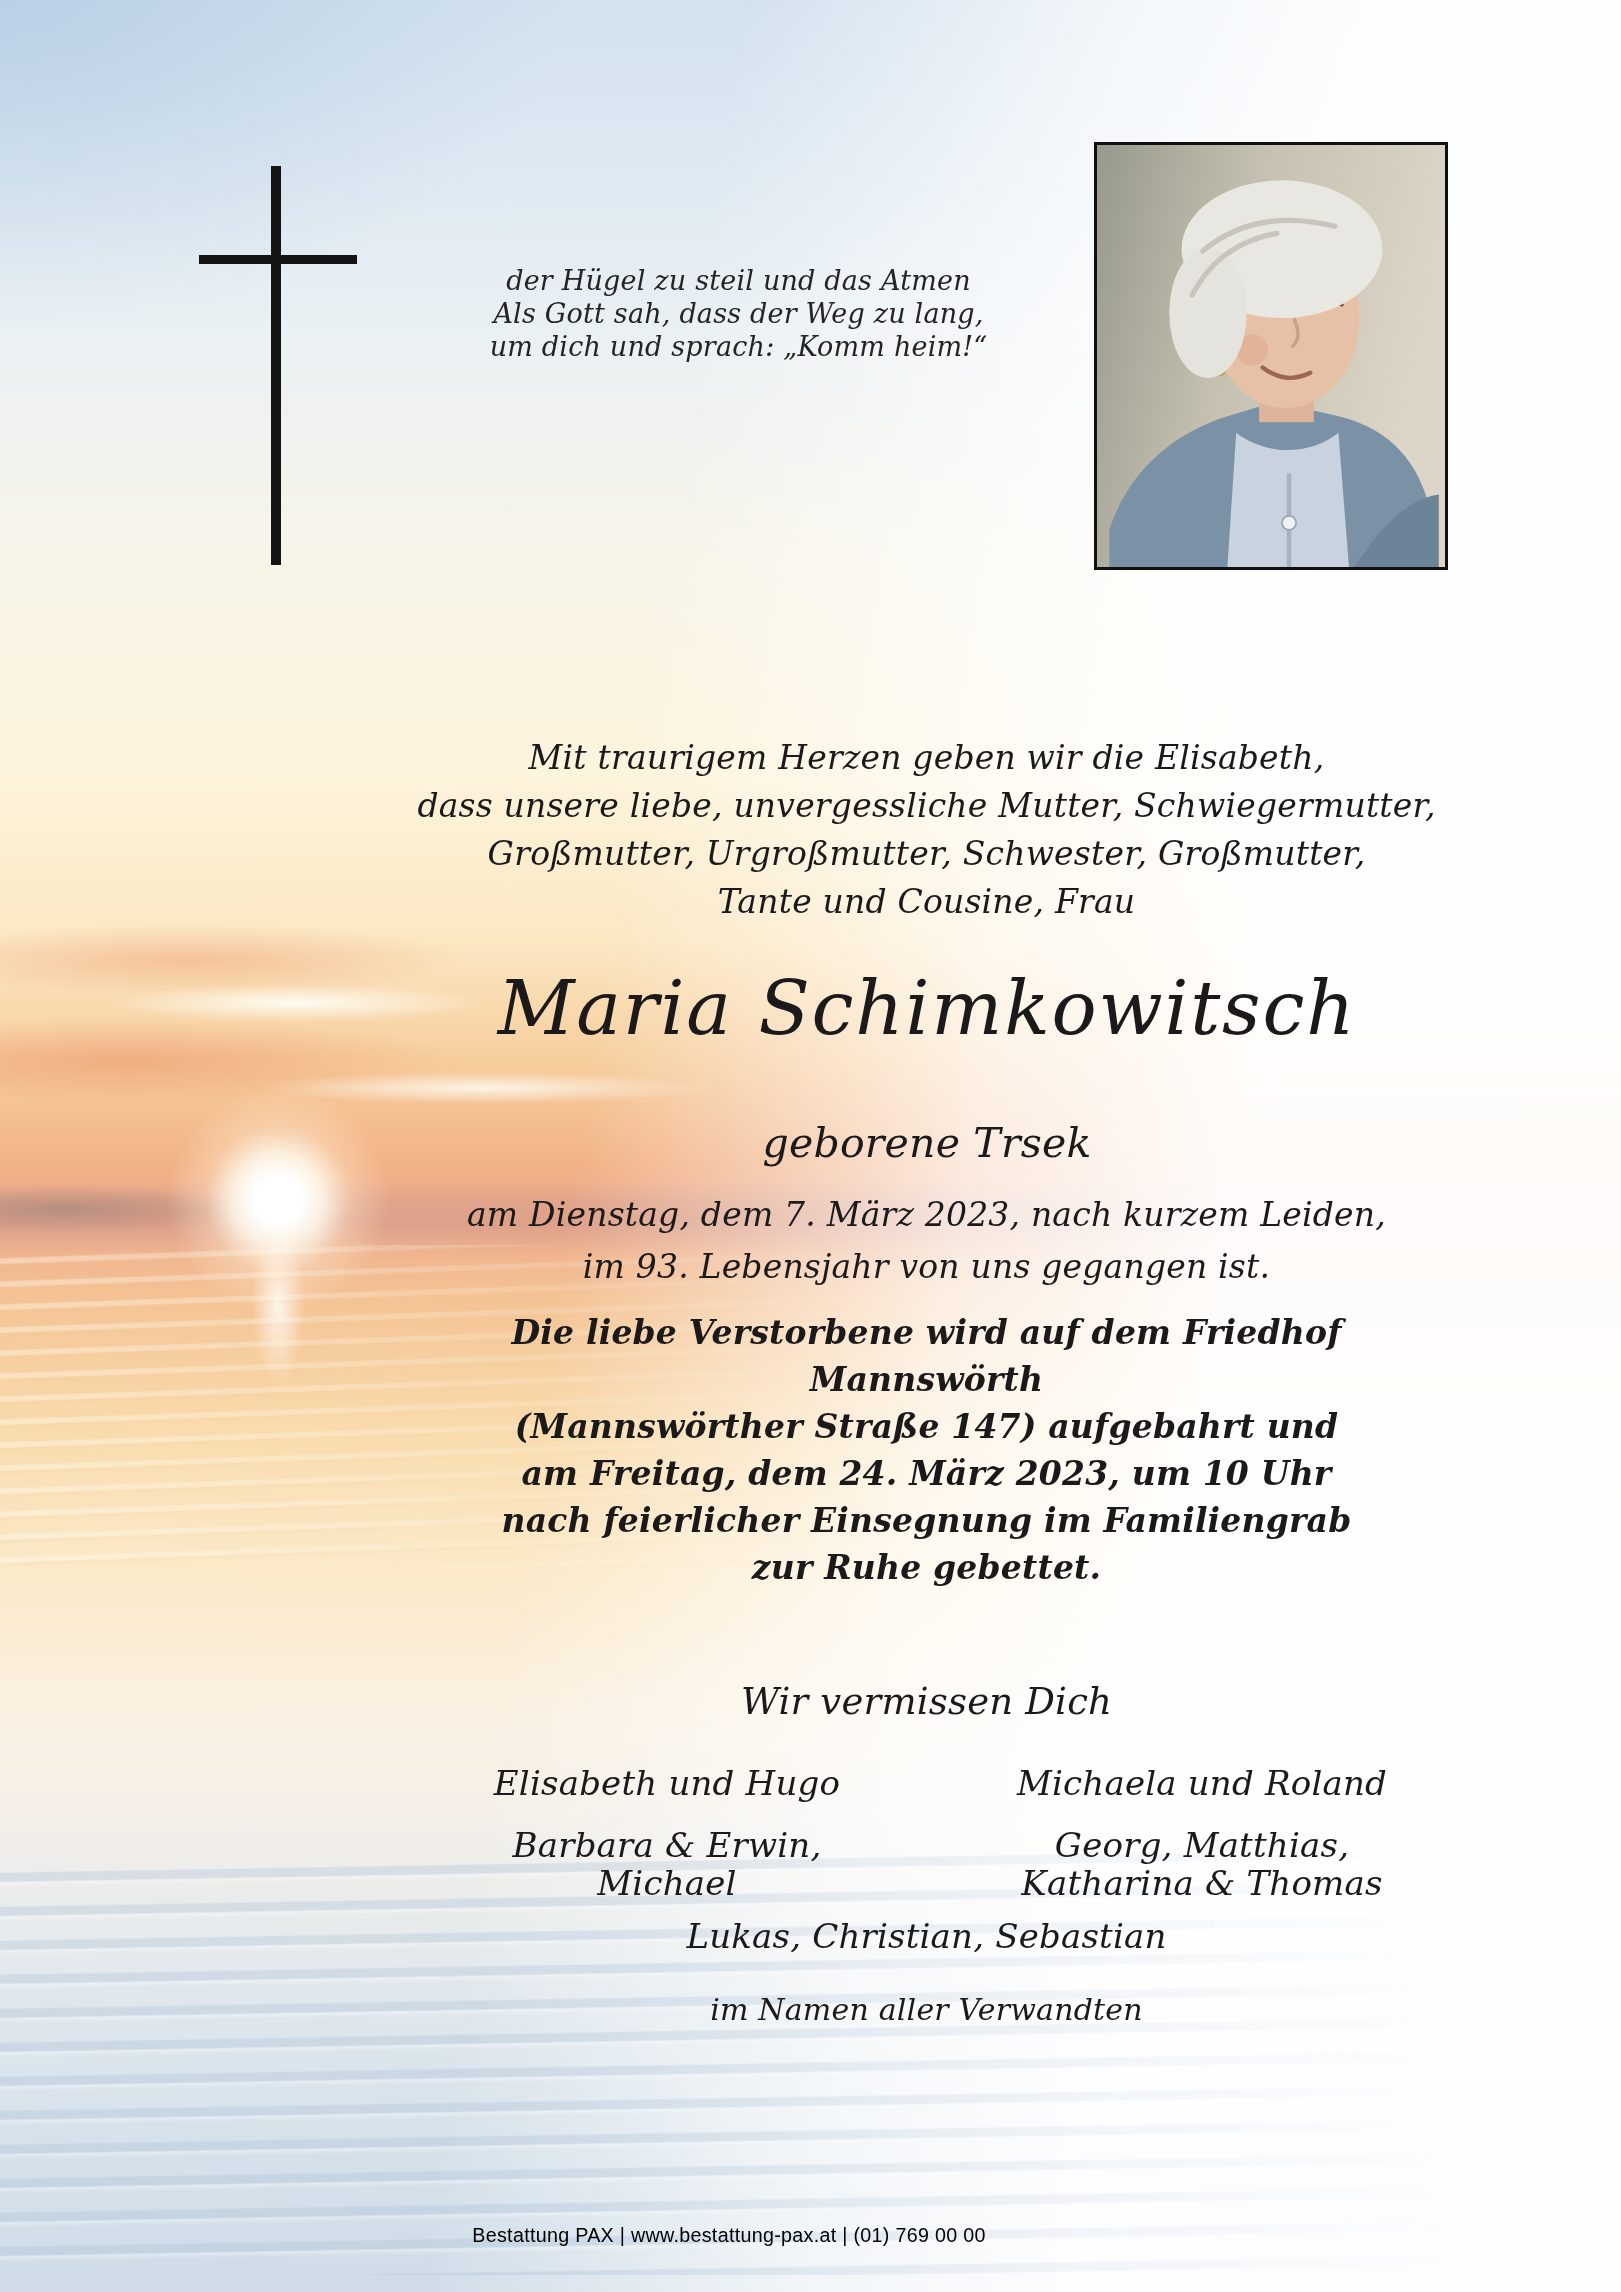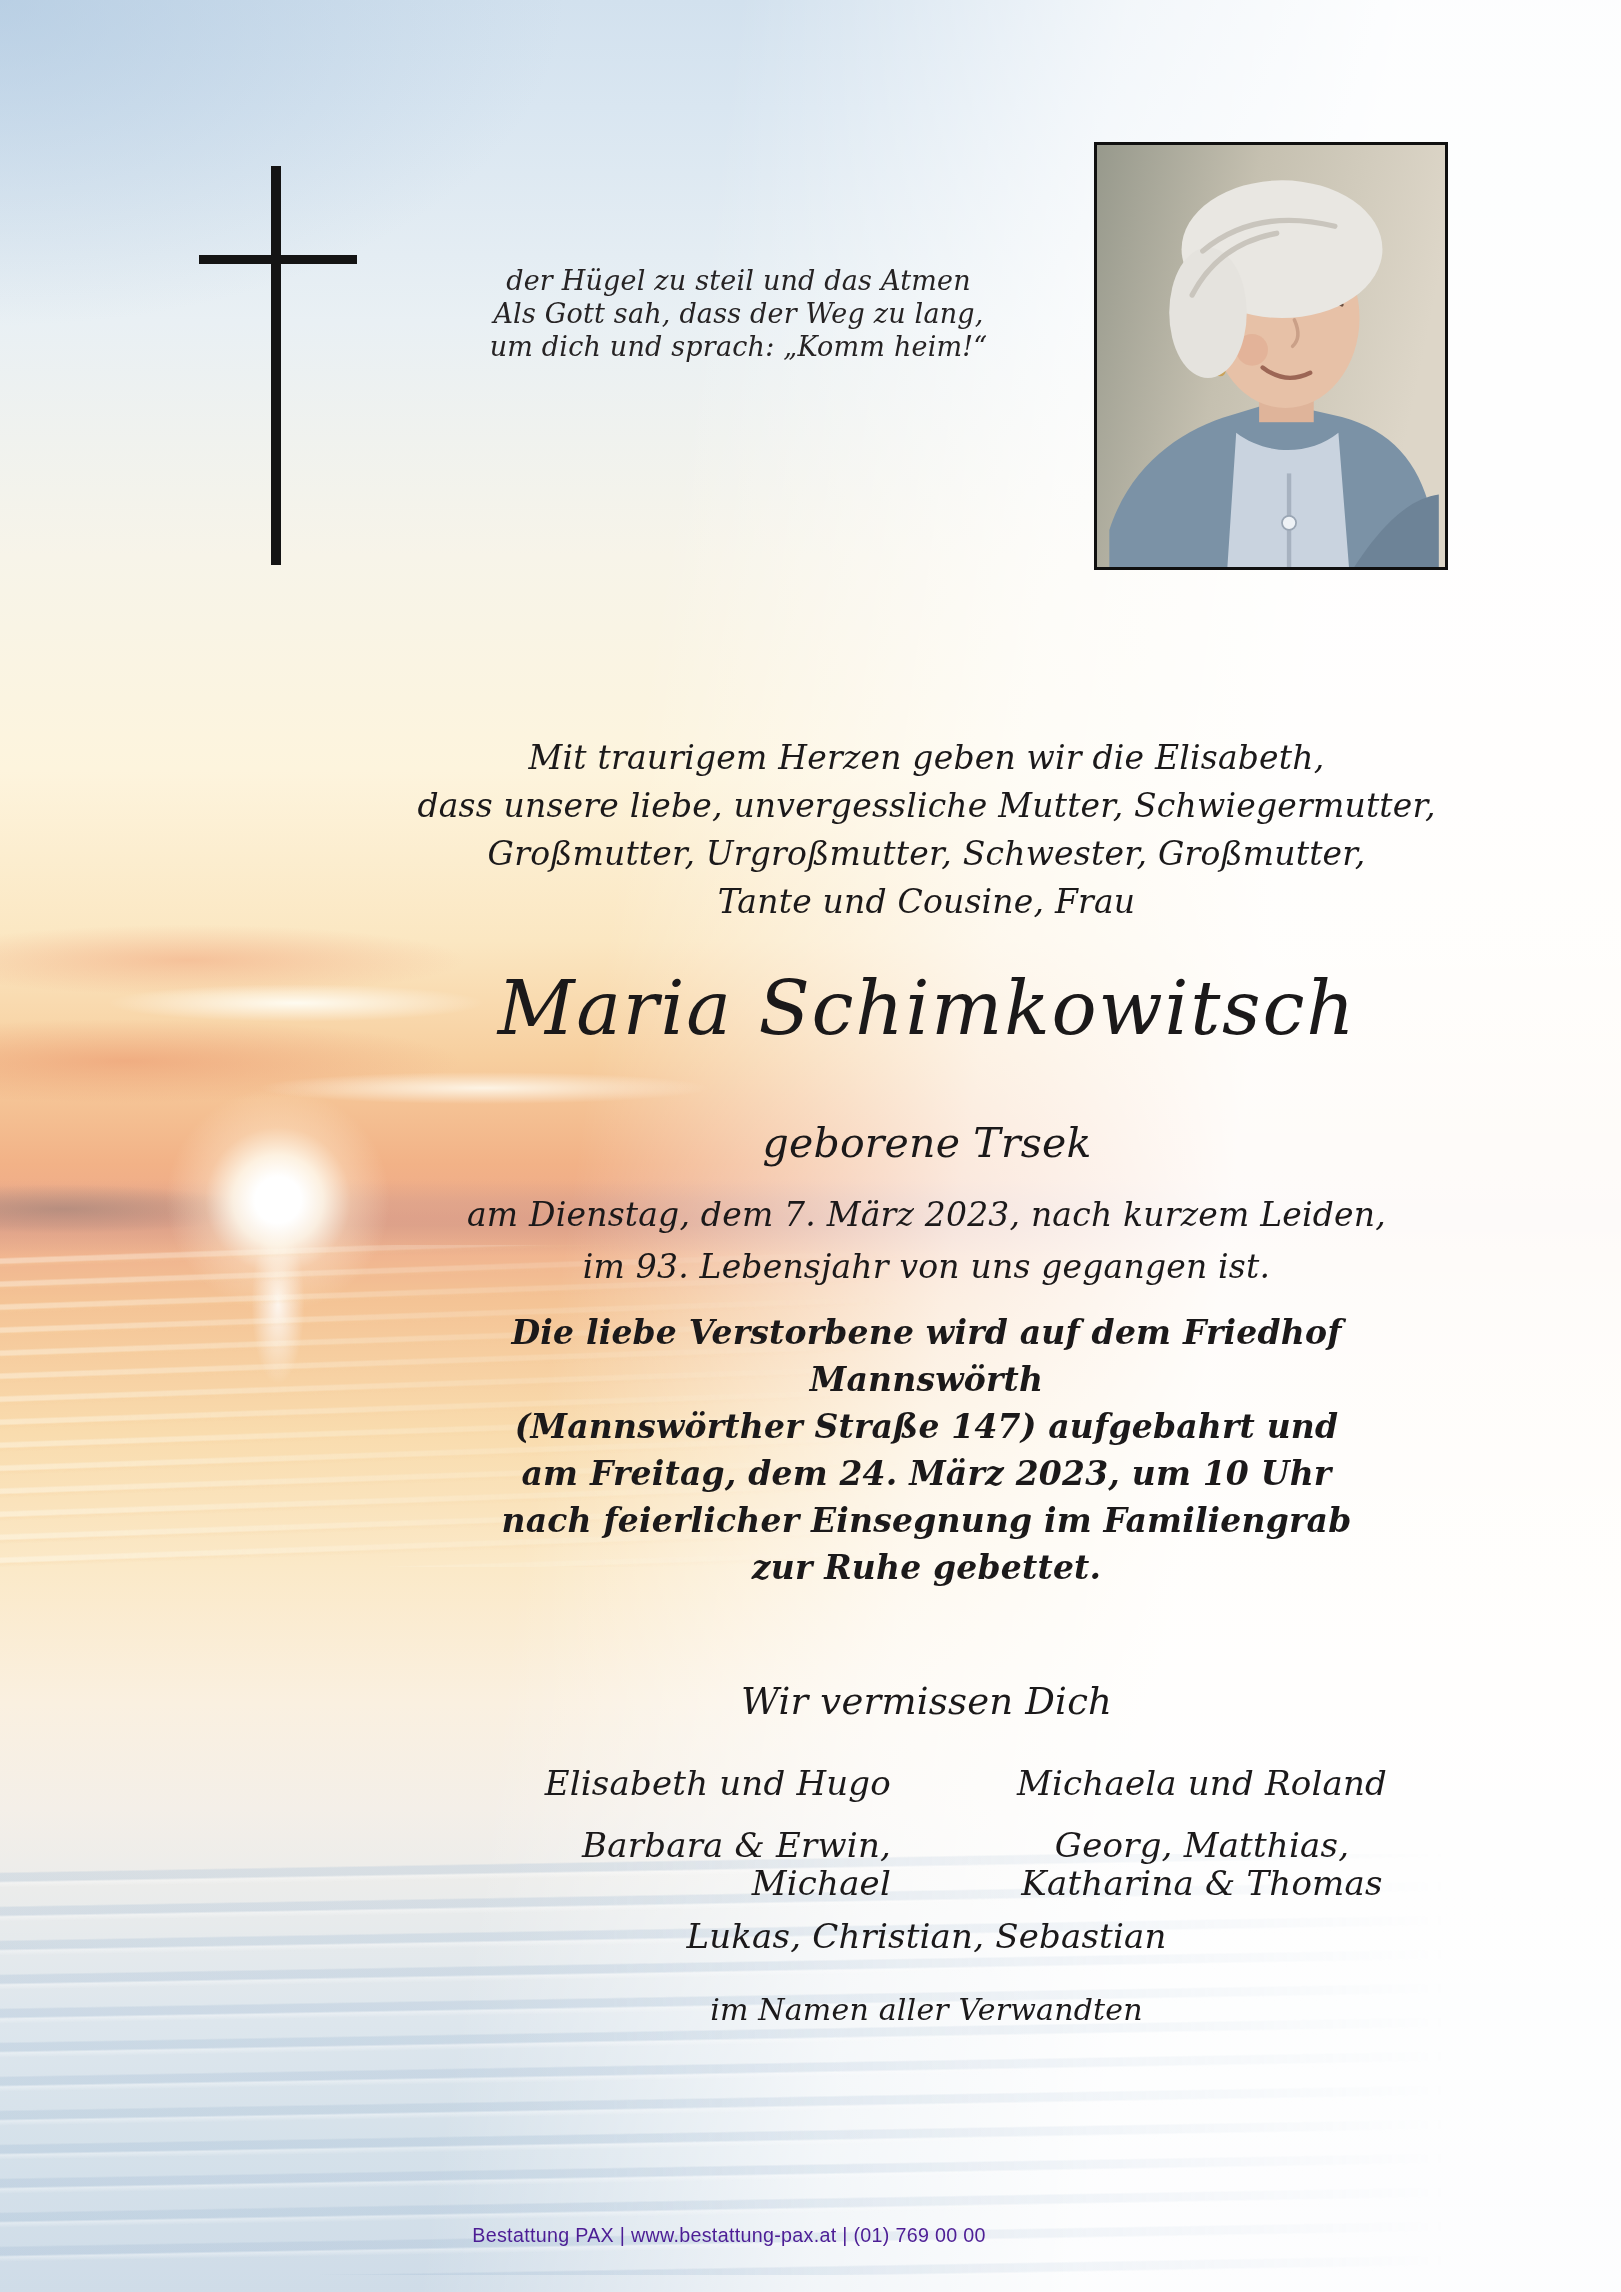--- a/index.html
+++ b/index.html
@@ -71,28 +71,28 @@
   
   .script{font-style:italic;letter-spacing:0.2px;}
   .block{position:absolute;text-align:center;}
   .verse{left:416px;top:264px;width:645px;font-size:27px;line-height:33px;color:#262324;}
   .announce{left:407px;top:734px;width:1039px;font-size:33px;line-height:48px;}
   .name{left:300px;top:965px;width:1254px;font-size:75px;line-height:86px;font-weight:normal;letter-spacing:1.8px;margin:0;}
   .maiden{left:300px;top:1078px;width:1254px;font-size:41px;line-height:48px;margin-top:41px;}
   .death{left:407px;top:1189px;width:1039px;font-size:33px;line-height:52px;}
   .funeral{left:407px;top:1309px;width:1039px;font-size:33px;line-height:47px;font-weight:bold;}
   .farewell{left:407px;top:1680px;width:1039px;font-size:37px;line-height:43px;}
-  .col-left{left:443px;top:1764px;width:448px;font-size:34px;line-height:38px;text-align:right;}
+  .col-left{left:443px;top:1764px;width:448px;font-size:34px;line-height:38px;}
   .col-right{left:978px;top:1764px;width:448px;font-size:34px;line-height:38px;}
   .col-gap{margin-top:24px;}
   .grandkids{left:407px;top:1917px;width:1039px;font-size:34px;line-height:39px;}
   .closing{left:407px;top:1992px;width:1039px;font-size:30px;line-height:36px;}
   .footer{
     left:0;top:2223px;width:1458px;font-size:19.7px;line-height:25px;
-    font-family:"Liberation Sans", sans-serif;font-style:normal;color:#4c1d95;letter-spacing:0.3px;
+    font-family:"Liberation Sans", sans-serif;font-style:normal;color:#000000;letter-spacing:0.3px;
   }
   .line{display:block;}
 </style>
 </head>
 <body>
 
 <div class="page">
 
   <div class="bg"></div>
   <div class="streaks-warm"></div>

